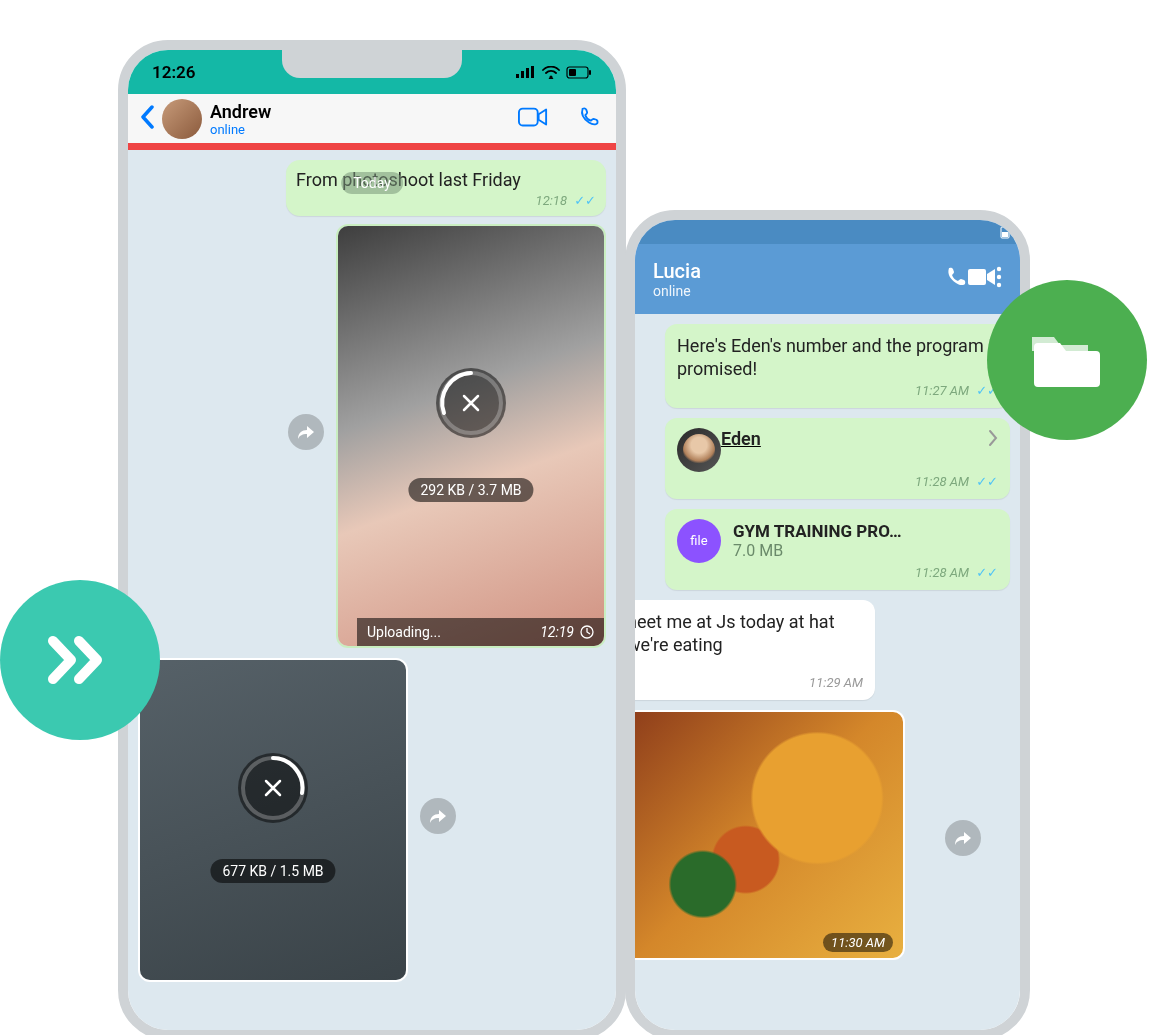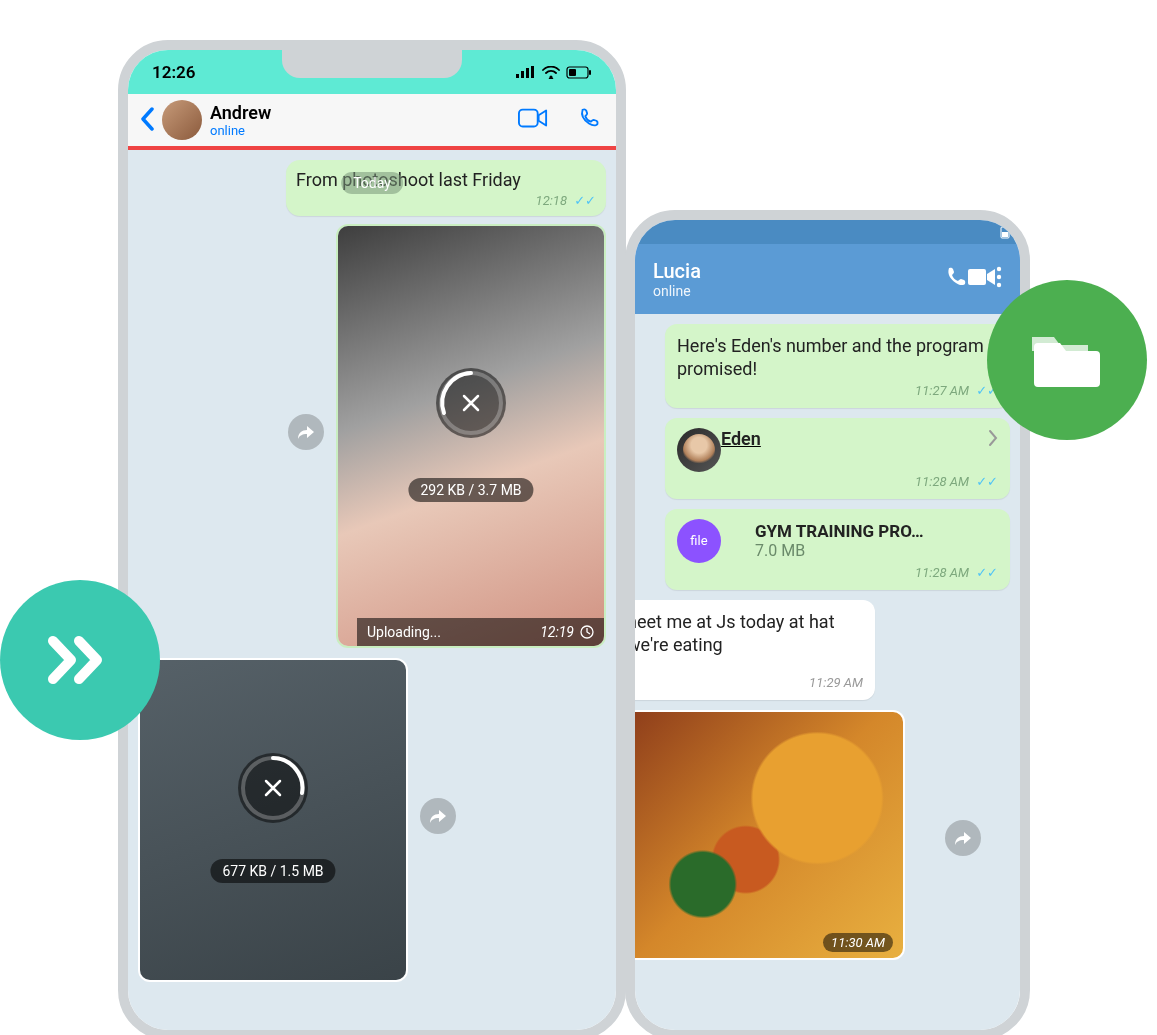--- a/index.html
+++ b/index.html
@@ -36,21 +36,21 @@
   
   .status-bar-ios {
     height: 44px;
     display: flex;
     align-items: center;
     justify-content: space-between;
     padding: 0 24px;
     font-size: 17px;
     font-weight: 600;
     color: #000;
-    background: #5eead4;
+    background: #14b8a6;
     position: relative;
   }
   .status-bar-ios .notch {
     position: absolute;
     left: 50%;
     top: 0;
     transform: translateX(-50%);
     width: 180px;
     height: 28px;
     background: #cfd3d6;
@@ -69,21 +69,21 @@
     display: flex;
     justify-content: flex-end;
     align-items: center;
     padding: 0 10px;
   }
 
   
   .chat-header-ios {
     height: 56px;
     background: #f7f7f7;
-    border-bottom: 4px solid #ef4444;
+    border-bottom: 7px solid #ef4444;
     display: flex;
     align-items: center;
     padding: 0 12px;
     gap: 8px;
   }
   .back-chevron {
     color: #007aff;
     font-size: 30px;
     font-weight: 300;
   }
@@ -280,21 +280,21 @@
     width: 44px; height: 44px;
     border-radius: 50%;
     background: #8c52ff;
     color: #fff;
     display: flex;
     align-items: center;
     justify-content: center;
     font-size: 13px;
     flex-shrink: 0;
   }
-  .file-info { flex: 1; min-width: 0; margin-left: 22px; }
+  .file-info { flex: 1; min-width: 0; }
   .file-name { font-size: 17px; font-weight: 700; color: #222; white-space: nowrap; overflow: hidden; text-overflow: ellipsis; }
   .file-size { font-size: 16px; color: #6a8a6a; }
 
   .r-bubble-in {
     background: #fff;
     border-radius: 12px;
     padding: 10px 12px;
     margin-right: 60px;
     box-shadow: 0 1px 1px rgba(0,0,0,0.08);
   }

